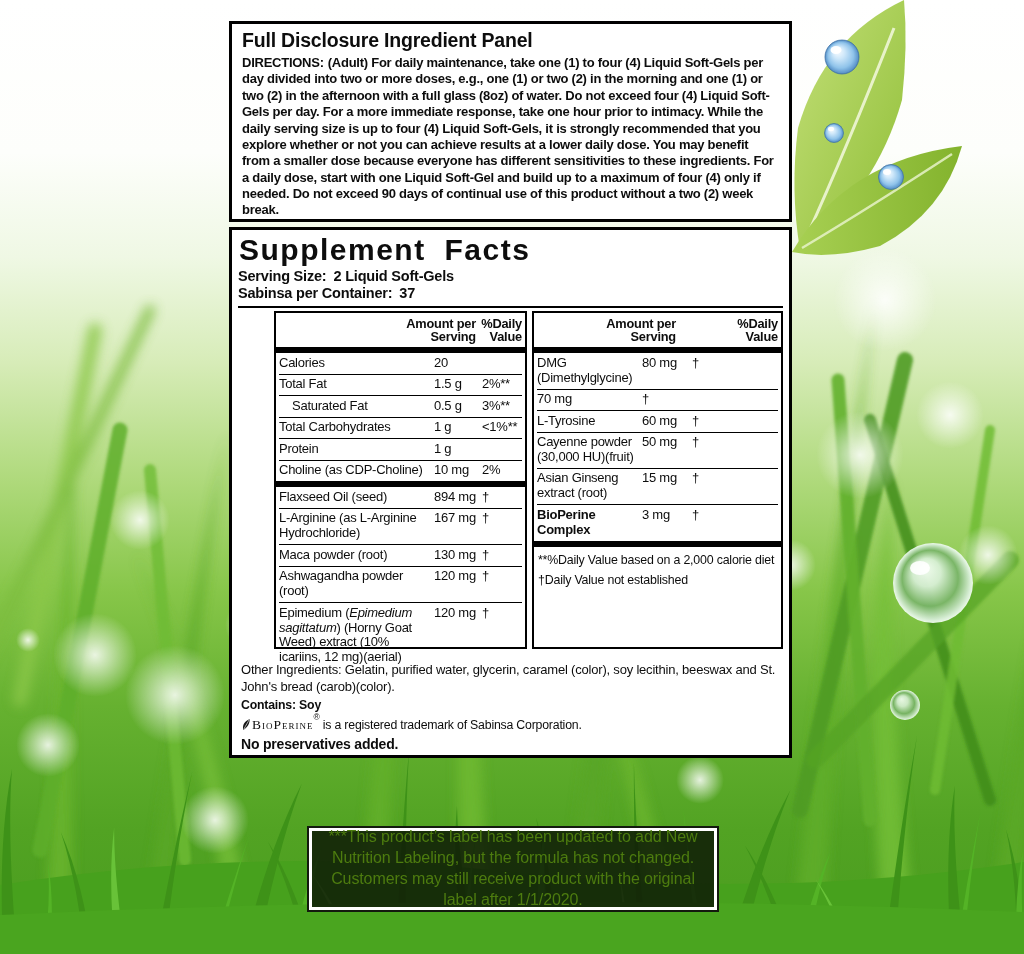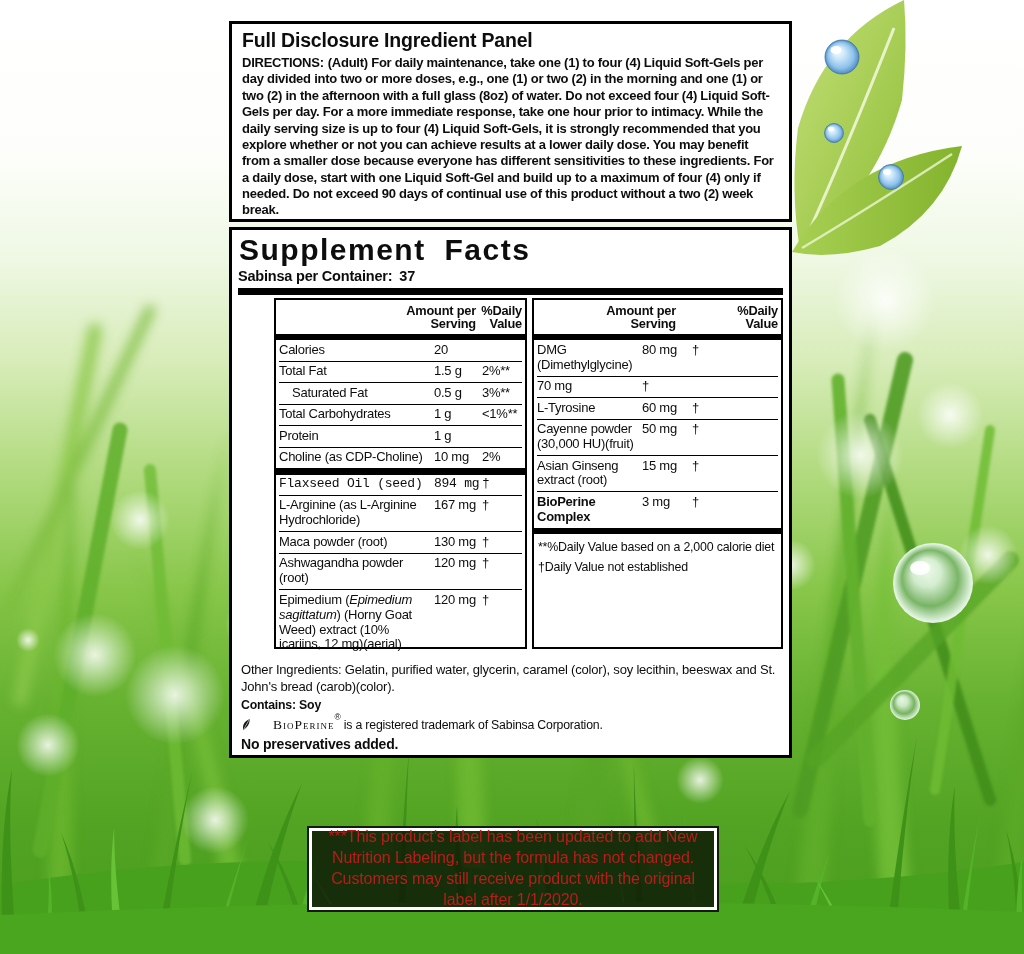--- a/index.html
+++ b/index.html
@@ -27,37 +27,37 @@
   .tbl-right { flex:1; }
   .thead { display:flex; justify-content:flex-end; column-gap:4px; font-weight:bold; font-size:12.8px; line-height:1.05; padding:4px 0 3px; text-align:right; letter-spacing:-0.2px; }
   .tbl-left .h-dv { width:42px; }
   .tbl-right .h-dv { width:98px; }
   .bar { height:6.5px; background:#000; margin:0 -3px; flex:none; }
   .rows { display:flex; flex-direction:column; }
   .trow { display:grid; padding:2.5px 0 3px; font-size:13px; letter-spacing:-0.25px; line-height:1.15; align-items:start; }
   .tbl-left .trow { grid-template-columns:1fr 48px 40px; }
   .tbl-right .trow { grid-template-columns:1fr 50px 86px; }
   .rows .trow + .trow { border-top:1.5px solid #000; }
-  .rows .bar + .trow { border-top:none;font-family:Liberation Mono, monospace; }
+  .rows .bar + .trow { border-top:none; }
   .cell.amt, .cell.dv { text-align:left; padding-right:1px; white-space:nowrap; }
   .cell.name.ind { padding-left:13px; }
   .it { font-style:italic; }
   .bd { font-weight:bold; }
   .subnote { grid-column:1 / -1; margin-left:12px; margin-top:1px; line-height:1.18; }
   .footnotes { font-size:12.4px; letter-spacing:-0.2px; line-height:1.6; padding:4px 1px 0; }
   .other-section { padding:13px 3px 0; font-size:13px; letter-spacing:-0.2px; line-height:1.3; }
   .contains-line { font-weight:bold; font-size:12.3px; margin-top:2px; letter-spacing:-0.2px; }
-  .tm-line { font-size:12.3px; margin-top:2px; display:flex; align-items:center; gap:21px; }
+  .tm-line { font-size:12.3px; margin-top:2px; display:flex; align-items:center; gap:0; }
   .tm-name { font-family:"Liberation Serif","DejaVu Serif",serif; font-variant:small-caps; letter-spacing:1px; font-size:13.5px; }
   .tm-reg { font-size:8.5px; vertical-align:super; position:relative; top:-4px; }
   .no-preserv { font-weight:bold; font-size:14px; margin-top:1px; letter-spacing:-0.2px; }
 
   .update-box { position:absolute; left:309px; top:828px; width:408px; height:82px; z-index:3;
     background:rgba(13,24,6,0.84); border:3px solid #fff; outline:2px solid #131a0e;
-    color:#b91c1c; font-size:16px; line-height:1.3; text-align:center;
+    color:#4d7c0f; font-size:16px; line-height:1.3; text-align:center;
     display:flex; align-items:center; justify-content:center; padding:20px 12px; letter-spacing:-0.1px; }
 </style>
 </head>
 <body>
 
 <svg class="bg" width="1024" height="954" viewBox="0 0 1024 954">
   <defs>
     <linearGradient id="bgGrad" x1="0" y1="0" x2="0" y2="1">
       <stop offset="0" stop-color="#ffffff"></stop>
         <stop offset="0.16" stop-color="#fdfefb"></stop>
@@ -217,20 +217,21 @@
   </g>
 </svg>
 
 <div class="panel panel-directions">
   <h1>Full Disclosure Ingredient Panel</h1>
   <p><b>DIRECTIONS:</b><span>(Adult) For daily maintenance, take one (1) to four (4) Liquid Soft-Gels per day divided into two or more doses, e.g., one (1) or two (2) in the morning and one (1) or two (2) in the afternoon with a full glass (8oz) of water. Do not exceed four (4) Liquid Soft-Gels per day. For a more immediate response, take one hour prior to intimacy. While the daily serving size is up to four (4) Liquid Soft-Gels, it is strongly recommended that you explore whether or not you can achieve results at a lower daily dose. You may benefit from a smaller dose because everyone has different sensitivities to these ingredients. For a daily dose, start with one Liquid Soft-Gel and build up to a maximum of four (4) only if needed. Do not exceed 90 days of continual use of this product without a two (2) week break.</span></p>
 </div>
 
 <div class="panel panel-facts">
   <div class="facts-title">Supplement Facts</div>
+  <div class="serving-line"><span>Serving Size:</span><span class="val">2 Liquid Soft-Gels</span></div>
   <div class="serving-line"><span>Sabinsa per Container:</span><span class="val">37</span></div>
   <div class="bar-top"></div>
 
   <div class="tables-row">
     <div class="tbl tbl-left">
       <div class="thead">
         <div class="h-amt">
             <div>Amount per</div>
             <div>Serving</div>
           </div>

